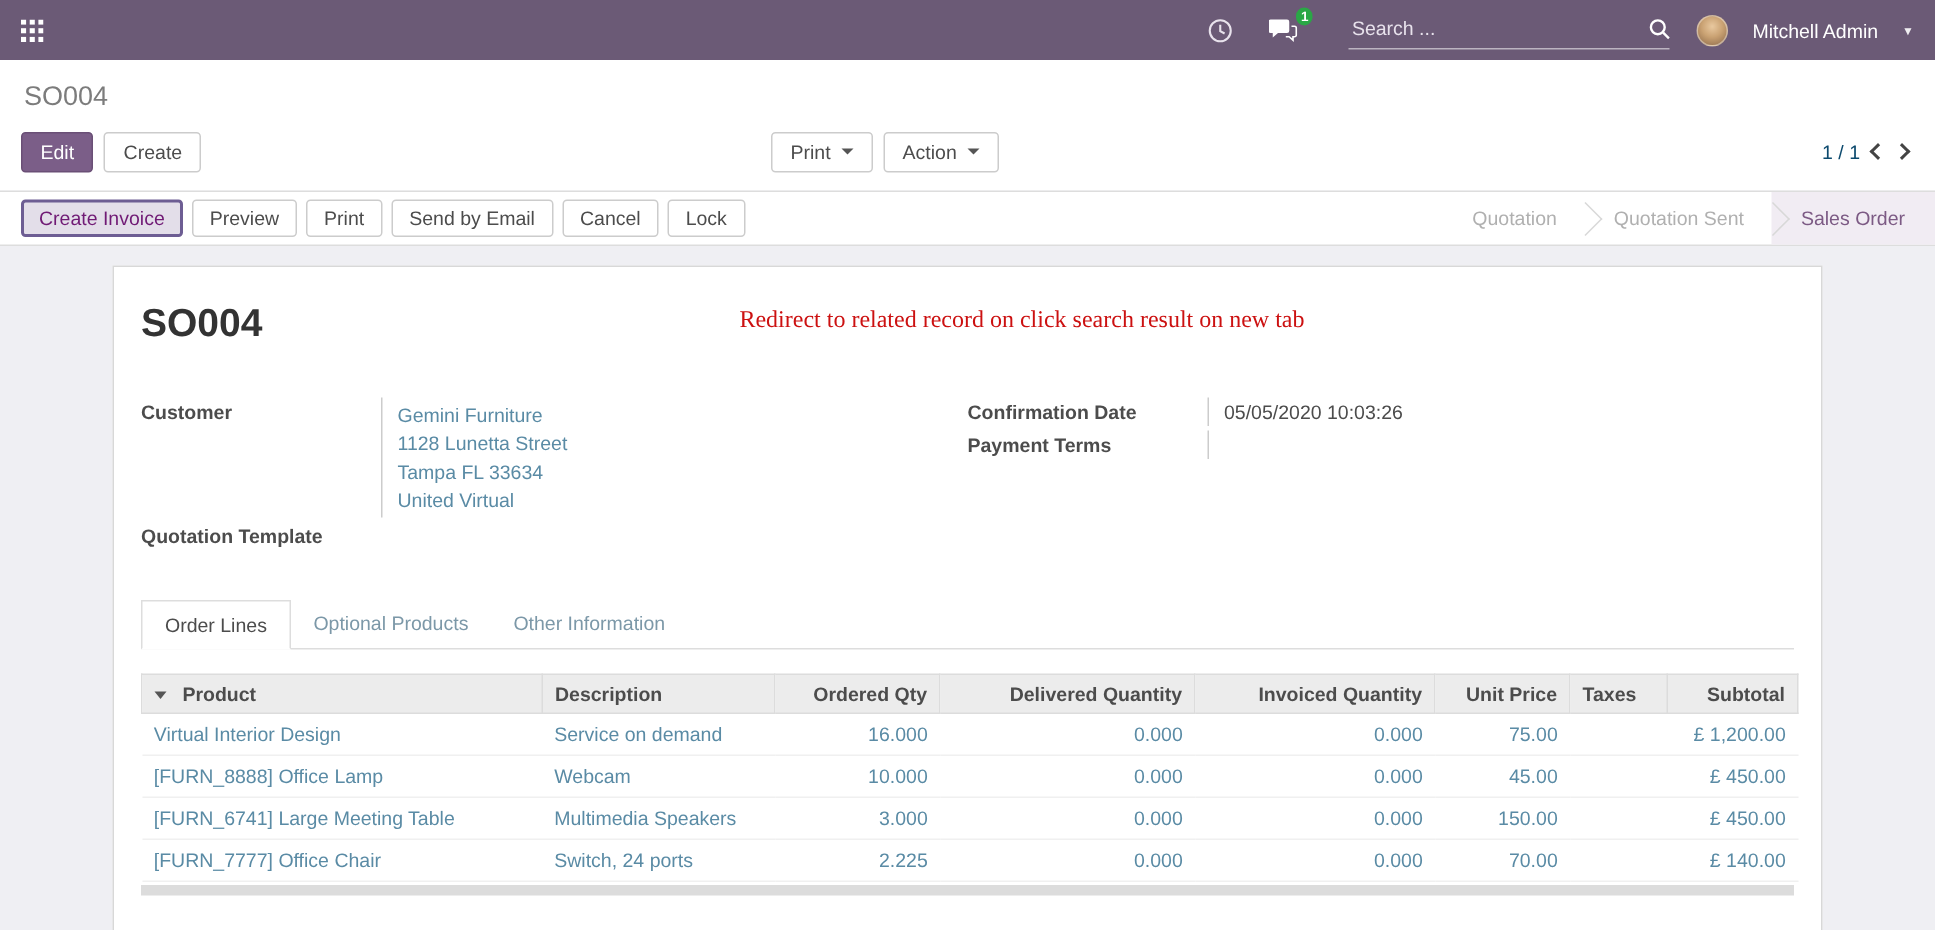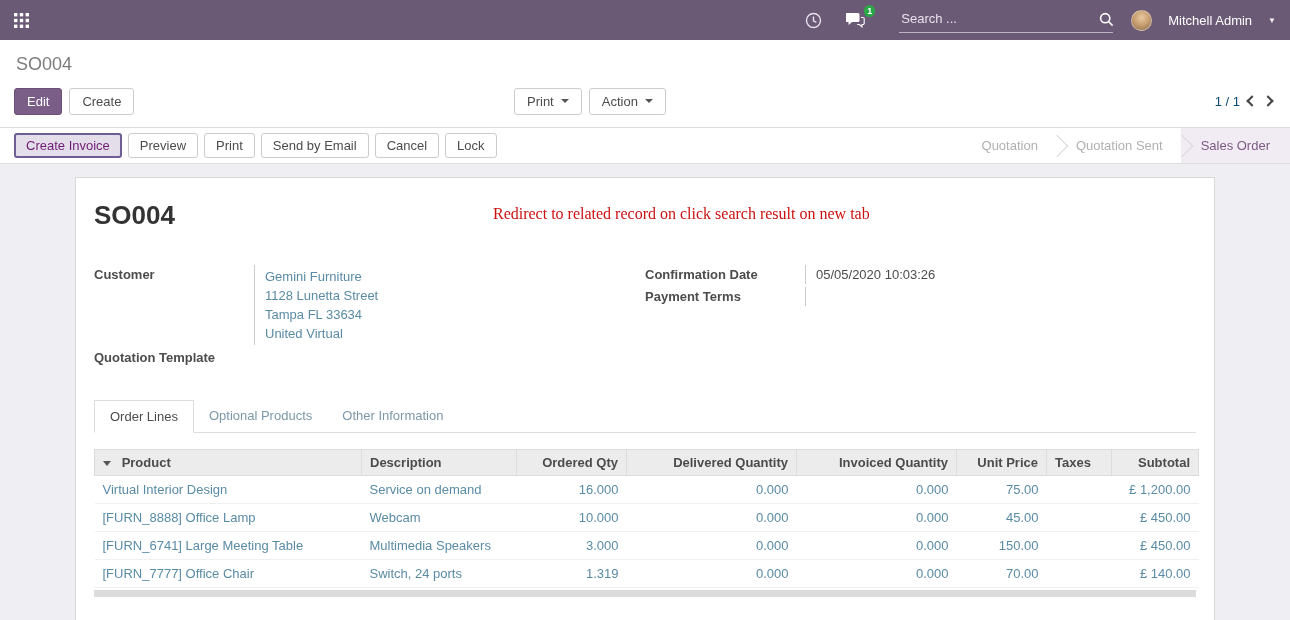--- a/index.html
+++ b/index.html
@@ -269,21 +269,21 @@
             <td class="num">3.000</td>
             <td class="num">0.000</td>
             <td class="num">0.000</td>
             <td class="num">150.00</td>
             <td></td>
             <td class="num">£ 450.00</td>
           </tr>
           <tr>
             <td>[FURN_7777] Office Chair</td>
             <td>Switch, 24 ports</td>
-            <td class="num">1.319</td>
+            <td class="num">2.225</td>
             <td class="num">0.000</td>
             <td class="num">0.000</td>
             <td class="num">70.00</td>
             <td></td>
             <td class="num">£ 140.00</td>
           </tr>
         </tbody>
       </table>
       <div class="hscroll"></div>
     </div>

